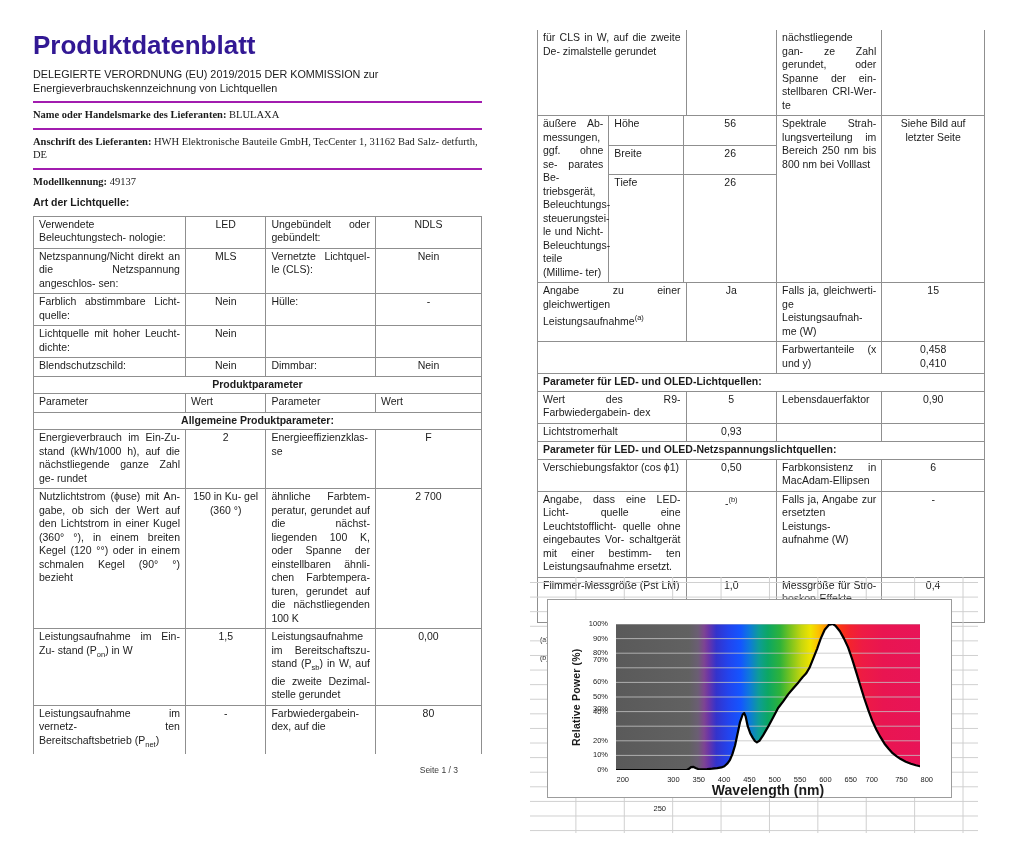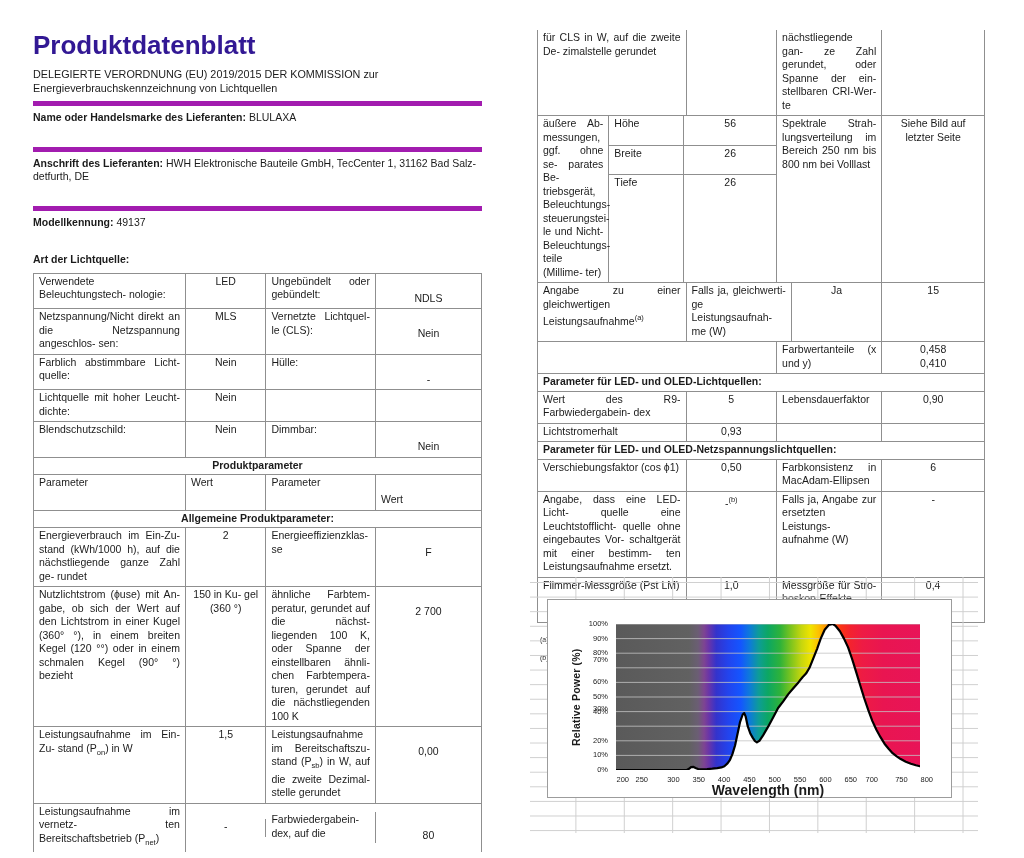--- a/index.html
+++ b/index.html
@@ -4,34 +4,34 @@
 <style>
   * { box-sizing: border-box; margin: 0; padding: 0; }
   body { background:#fff; font-family:"Liberation Sans", sans-serif; }
   .page { position:relative; width:1024px; height:858px; background:#ffffff; color:#1b1b1b;
           font-size:10.5px; line-height:13.5px; overflow:hidden; }
   .col-left  { position:absolute; left:33px;  top:28px; width:449px; }
   .col-right { position:absolute; left:537px; top:30px; width:448px; }
 
   .doc-title { font-size:26px; line-height:30px; font-weight:bold; color:#321894; margin:2px 0 7px 0; }
   .doc-sub   { font-size:10.8px; line-height:14px; margin-bottom:6px; }
-  .hsec { border-top:5px solid #a21caf; padding:5px 0 22px 0; }
+  .hsec { border-top:2px solid #a21caf; padding:5px 0 6px 0;font-family:Liberation Serif, serif; }
   .hsec b { font-weight:bold; }
 
   
   .tbl { border-top:1px solid #8f8f8f; }
   .tbl-r { border-top:none; }
   .row { display:flex; align-items:stretch; border-bottom:1px solid #8f8f8f;
          border-left:1px solid #8f8f8f; border-right:1px solid #8f8f8f; }
-  .row.cut { border-bottom:none;align-items:center; }
+  .row.cut { border-bottom:none; }
   .cell { padding:1px 5px 3px 5px; }
   .cell.bR { border-right:1px solid #8f8f8f; }
   .lbl { text-align:justify; }
   .val { text-align:center; }
-  .c1{width:34%;} .c2{width:18%;} .c3{width:24.5%;} .c4{width:23.5%;margin-top:17px;}
+  .c1{width:34%;} .c2{width:18%;} .c3{width:24.5%;} .c4{width:23.5%;}
   .r1{width:33.3%;} .r2{width:20.3%;} .r3{width:23.6%;} .r4{width:22.8%;}
   .span-row { width:100%; text-align:center; font-weight:bold; padding:1px 5px 2px 5px; }
   .span-left { width:100%; text-align:left; font-weight:bold; padding:1px 5px 2px 5px; }
   sub { font-size:7.5px; } sup { font-size:7.5px; }
 
   
   .dim-outer { width:16%; border-right:1px solid #8f8f8f; }
   .dim-grid  { width:37.6%; display:flex; flex-direction:column; border-right:1px solid #8f8f8f; }
   .dim-row { display:flex; border-bottom:1px solid #8f8f8f; }
   .dim-row:last-child { border-bottom:none; flex:1; }
@@ -186,22 +186,22 @@
             <div class="dim-name">Tiefe</div>
             <div class="dim-val">26</div>
           </div>
         </div>
         <div class="cell r3 lbl bR">Spektrale Strah- lungsverteilung im Bereich 250 nm bis 800 nm bei Volllast</div>
         <div class="cell r4 val">Siehe Bild auf letzter Seite</div>
       </div>
 
       <div class="row">
         <div class="cell r1 lbl bR"><span>Angabe zu einer gleichwertigen Leistungsaufnahme</span><sup>(a)</sup></div>
+        <div class="cell r2 val bR">Ja</div>
         <div class="cell r3 lbl bR">Falls ja, gleichwerti- ge Leistungsaufnah- me (W)</div>
-        <div class="cell r2 val bR">Ja</div>
         <div class="cell r4 val">15</div>
       </div>
 
       <div class="row">
         <div class="cell merged"></div>
         <div class="cell r3 lbl bR">Farbwertanteile (x und y)</div>
         <div class="cell r4 val">
           <div>0,458</div>
           <div>0,410</div>
         </div>
@@ -261,21 +261,21 @@
             <span class="ytick" style="top: 106.6px;">40%</span>
             <span class="ytick" style="top: 92px;">50%</span>
             <span class="ytick" style="top: 77.4px;">60%</span>
             <span class="ytick" style="top: 55px; margin-left: 9px;">70%</span>
             <span class="ytick" style="top: 48.2px;">80%</span>
             <span class="ytick" style="top: 33.6px;">90%</span>
             <span class="ytick" style="top: 19px;">100%</span>
           </div>
         <div class="xticks" id="x-tick-labels">
             <span class="xtick" style="left: 55px;">200</span>
-            <span class="xtick" style="left: 74px;">250</span>
+            <span class="xtick" style="left: 92px; margin-top: 29px;">250</span>
             <span class="xtick" style="left: 105.667px;">300</span>
             <span class="xtick" style="left: 131px;">350</span>
             <span class="xtick" style="left: 156.333px;">400</span>
             <span class="xtick" style="left: 181.667px;">450</span>
             <span class="xtick" style="left: 207px;">500</span>
             <span class="xtick" style="left: 232.333px;">550</span>
             <span class="xtick" style="left: 257.667px;">600</span>
             <span class="xtick" style="left: 283px;">650</span>
             <span class="xtick" style="left: 304px;">700</span>
             <span class="xtick" style="left: 333.667px;">750</span>

